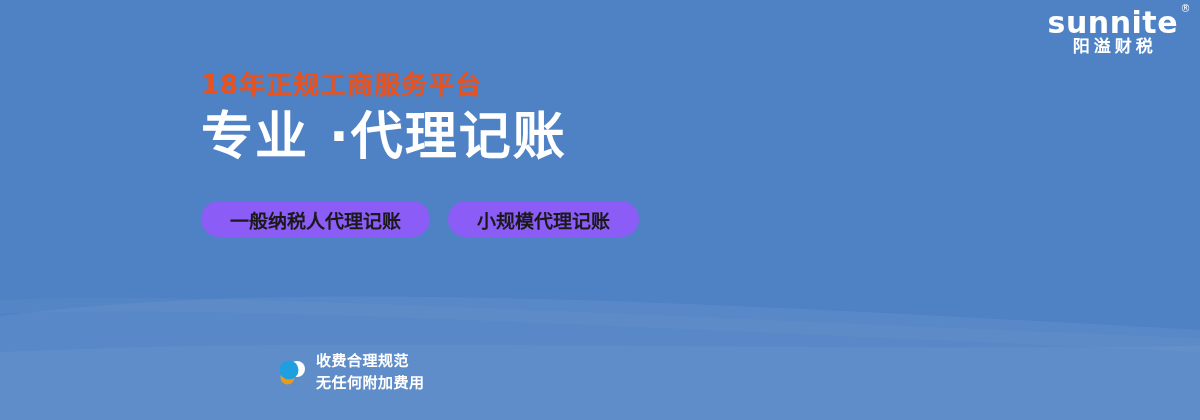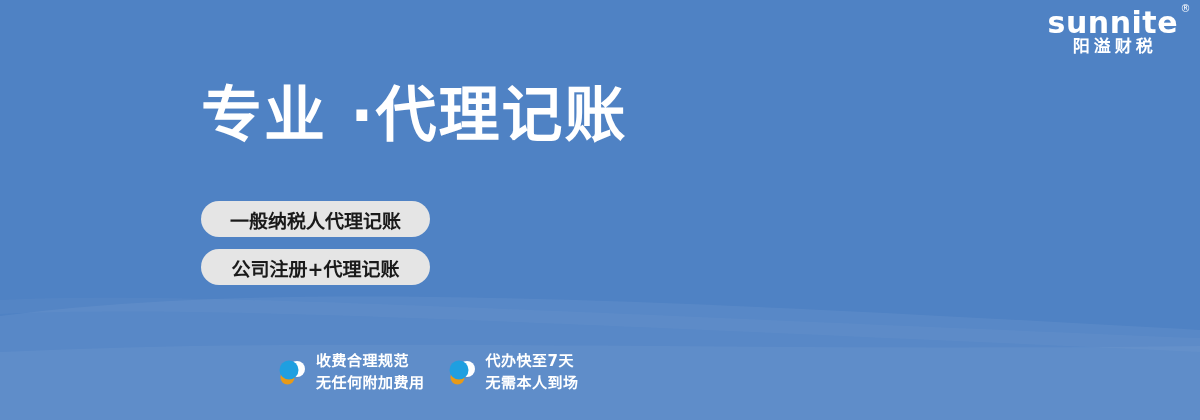--- a/index.html
+++ b/index.html
@@ -75,21 +75,21 @@
     font-size: 26px;
     font-weight: 700;
     letter-spacing: 1px;
     line-height: 1;
     white-space: nowrap;
     font-family: "DejaVu Sans", "Liberation Sans", sans-serif;
   }
   .headline {
     margin-top: 10px;
     color: #ffffff;
-    font-size: 61px;
+    font-size: 52px;
     font-weight: 700;
     line-height: 1.08;
     letter-spacing: 2px;
     white-space: nowrap;
     font-family: "DejaVu Sans", "Liberation Sans", sans-serif;
   }
 
   
   .pills {
     position: absolute;
@@ -98,21 +98,21 @@
   }
   .pill-row {
     display: flex;
     gap: 18px;
   }
   .pill-row + .pill-row { margin-top: 12px; }
 
   .pill {
     height: 36px;
     border-radius: 18px;
-    background: #e5e5e5;
+    background: #8b5cf6;
     color: #1a1a1a;
     font-size: 19px;
     font-weight: 700;
     display: flex;
     align-items: center;
     justify-content: center;
     white-space: nowrap;
     font-family: "DejaVu Sans", "Liberation Sans", sans-serif;
     cursor: pointer;
   }
@@ -120,21 +120,21 @@
   .pill.w2 { width: 191px; }
   .pill.w3 { width: 215px; justify-content: flex-start; padding-left: 48px; }
 
   
   .features {
     position: absolute;
     left: 276px;
     bottom: 26px;
     display: flex;
     align-items: flex-end;
-    gap: 21px;
+    gap: 61px;
   }
   .feature {
     display: flex;
     align-items: center;
     gap: 10px;
   }
   .feature-icon {
     position: relative;
     width: 30px;
     height: 30px;
@@ -163,58 +163,46 @@
 
   <div class="logo">
     <div class="logo-word">
       <span>sunnite</span>
       <span class="logo-reg">®</span>
     </div>
     <div class="logo-sub">阳溢财税</div>
   </div>
 
   <div class="headline-wrap">
+    <div class="kicker">18年正规工商服务平台</div>
     <div class="headline">专业 ·代理记账</div>
   </div>
 
   <div class="pills">
     <div class="pill-row">
       <div class="pill w1">一般纳税人代理记账</div>
+      <div class="pill w2">小规模代理记账</div>
     </div>
     <div class="pill-row">
-      <div class="pill w1">公司注册+代理记账</div>
     </div>
   </div>
 
   <div class="features">
 
     <div class="feature">
       <span class="feature-icon">
         <svg viewBox="0 0 30 30" width="30" height="30" aria-hidden="true">
           <circle cx="21" cy="11" r="8" fill="#ffffff"></circle>
           <circle cx="11.5" cy="19.5" r="7" fill="#e89a18"></circle>
           <circle cx="13" cy="12" r="9.5" fill="#1f9fe0"></circle>
         </svg>
       </span>
       <span class="feature-text">
         <span>收费合理规范</span><br>
         <span>无任何附加费用</span>
       </span>
     </div>
 
-    <div class="feature">
-      <span class="feature-icon">
-        <svg viewBox="0 0 30 30" width="30" height="30" aria-hidden="true">
-          <circle cx="21" cy="11" r="8" fill="#ffffff"></circle>
-          <circle cx="11.5" cy="19.5" r="7" fill="#e89a18"></circle>
-          <circle cx="13" cy="12" r="9.5" fill="#1f9fe0"></circle>
-        </svg>
-      </span>
-      <span class="feature-text">
-        <span>代办快至7天</span><br>
-        <span>无需本人到场</span>
-      </span>
-    </div>
 
 
   </div>
 
 </div>
 
 </body></html>

